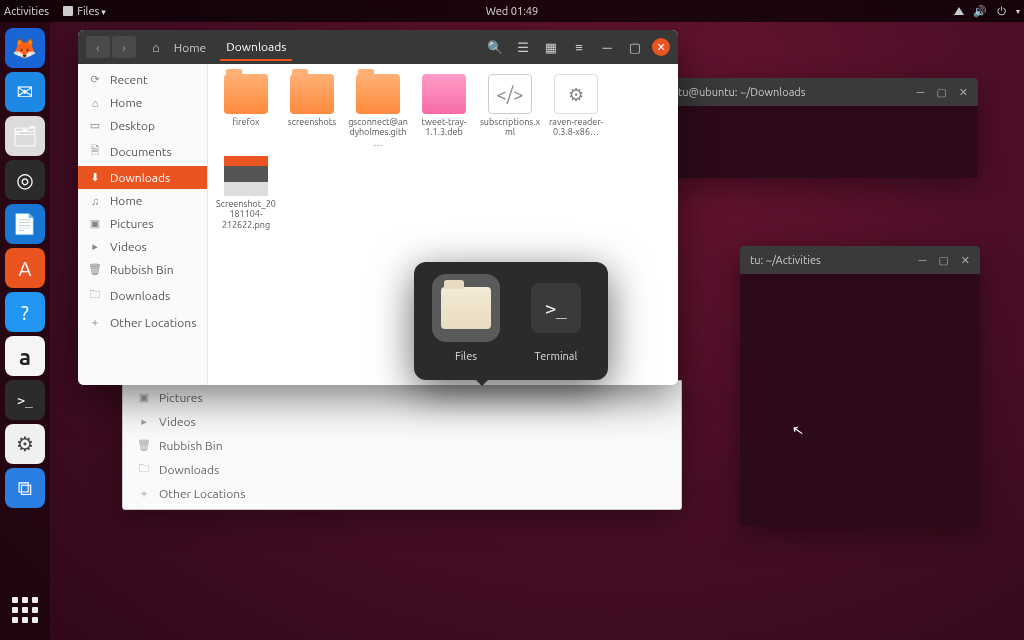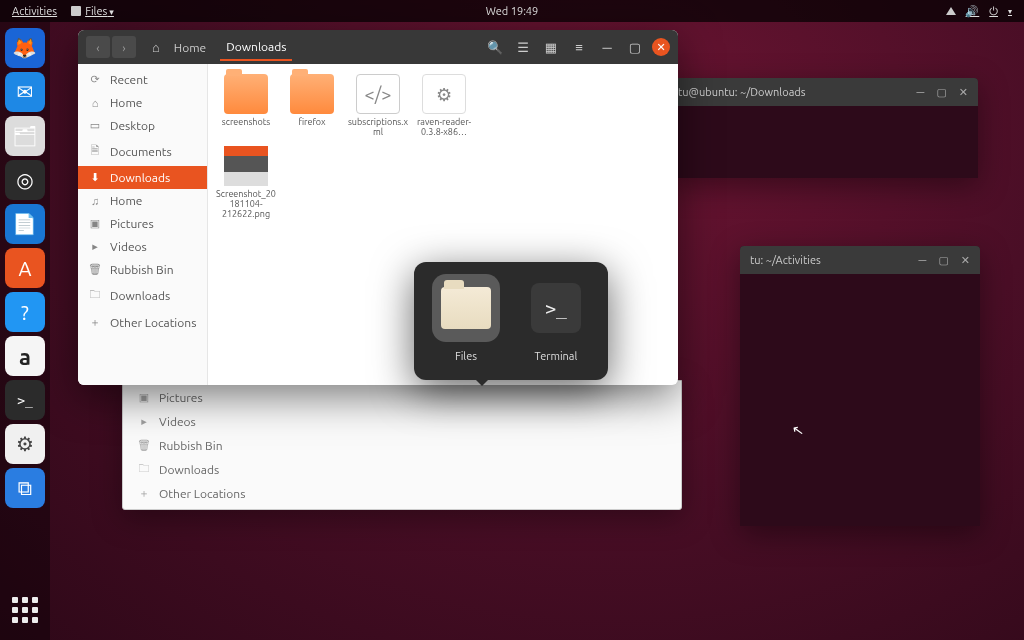--- a/index.html
+++ b/index.html
@@ -1,19 +1,19 @@
 <!DOCTYPE html>
 <html><head>
 <meta charset="utf-8">
 <style>
   * { box-sizing: border-box; margin: 0; padding: 0; font-family: "Ubuntu", "Segoe UI", sans-serif; }
   body { width: 1024px; height: 640px; overflow: hidden; background: radial-gradient(ellipse at 60% 20%, #6b1432 0%, #4a0e26 50%, #2e0818 100%); position: relative; }
 
   
-  .topbar { position: absolute; top:0; left:0; right:0; height:22px; background: rgba(0,0,0,0.7); color:#ddd; display:flex; align-items:center; font-size:11px; padding:0 12px; z-index:50;text-decoration:underline; }
+  .topbar { position: absolute; top:0; left:0; right:0; height:22px; background: rgba(0,0,0,0.7); color:#ddd; display:flex; align-items:center; font-size:11px; padding:0 4px; z-index:50; }
   .topbar .right { margin-left:auto; display:flex; gap:10px; align-items:center;}
   .topbar .center { position:absolute; left:50%; transform:translateX(-50%);}
   .topbar .dd::after{content:" ▾"; font-size:9px;}
   .tri{ width:0;height:0;border-left:5px solid transparent;border-right:5px solid transparent;border-bottom:8px solid #ccc; display:inline-block;}
 
   
   .dock { position:absolute; left:0; top:22px; bottom:0; width:50px; background: rgba(0,0,0,0.35); display:flex; flex-direction:column; align-items:center; padding-top:6px; gap:4px; z-index:40;}
   .dock-item { width:40px; height:40px; border-radius:8px; display:flex; align-items:center; justify-content:center; font-size:20px; color:white; }
   .dock .apps { margin-top:auto; margin-bottom:10px; width:40px;height:40px; display:grid; grid-template-columns:repeat(3,6px); grid-template-rows:repeat(3,6px); gap:4px; place-content:center;}
   .dock .apps span{background:#eee;border-radius:1px;}
@@ -76,21 +76,21 @@
   .cursor{position:absolute;left:792px;top:422px;font-size:14px;color:#fff;z-index:80;transform:rotate(-10deg);}
 </style>
 </head>
 <body>
 
 <div class="topbar">
   <span>Activities</span>
   <span style="width:14px"></span>
   <span style="width:10px;height:10px;background:#ccc;display:inline-block;border-radius:1px;margin-right:4px"></span>
   <span class="dd">Files</span>
-  <span class="center">Wed 19:49</span>
+  <span class="center">Wed 01:49</span>
   <div class="right">
     <span class="tri"></span>
     <span>🔊</span>
     <span>⏻</span>
     <span style="font-size:8px">▾</span>
   </div>
 </div>
 
 <div class="dock" id="dock">
     <div class="dock-item" style="background: rgb(26, 101, 214);">🦊</div>
@@ -232,25 +232,33 @@
           <span>Downloads</span>
         </div>
         <div class="sb-row">
           <span class="ic">＋</span>
           <span>Other Locations</span>
         </div>
       </div>
     <div class="content" id="fcontent">
         <div class="fitem">
           <div class="thumb folder"></div>
+          <div>firefox</div>
+        </div>
+        <div class="fitem">
+          <div class="thumb folder"></div>
           <div>screenshots</div>
         </div>
         <div class="fitem">
           <div class="thumb folder"></div>
-          <div>firefox</div>
+          <div>gsconnect@andyholmes.gith…</div>
+        </div>
+        <div class="fitem">
+          <div class="thumb deb"></div>
+          <div>tweet-tray-1.1.3.deb</div>
         </div>
         <div class="fitem">
           <div class="thumb xml">&lt;/&gt;</div>
           <div>subscriptions.xml</div>
         </div>
         <div class="fitem">
           <div class="thumb app">⚙</div>
           <div>raven-reader-0.3.8-x86…</div>
         </div>
         <div style="flex-basis: 100%; height: 0px;"></div>

